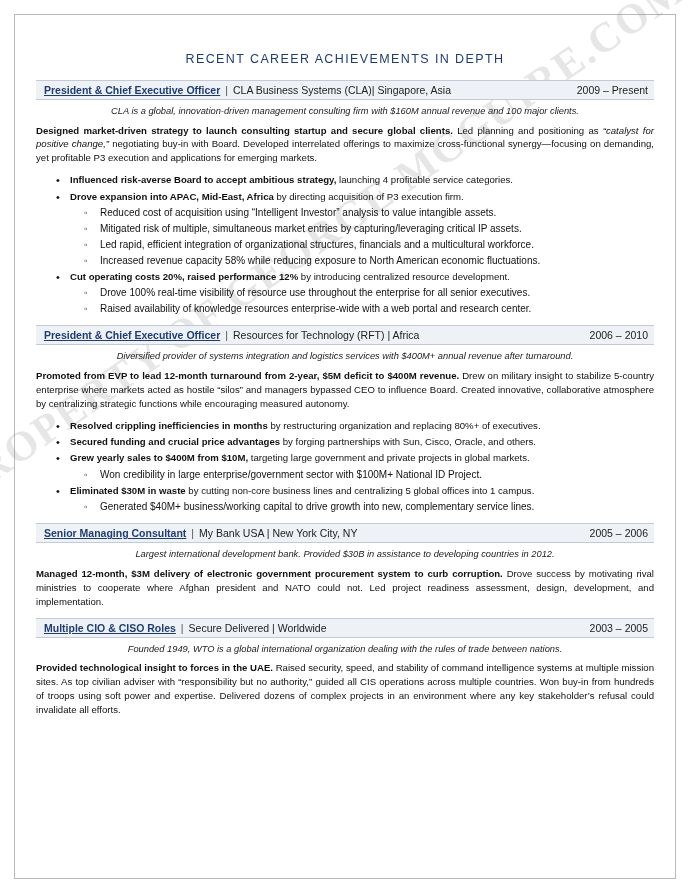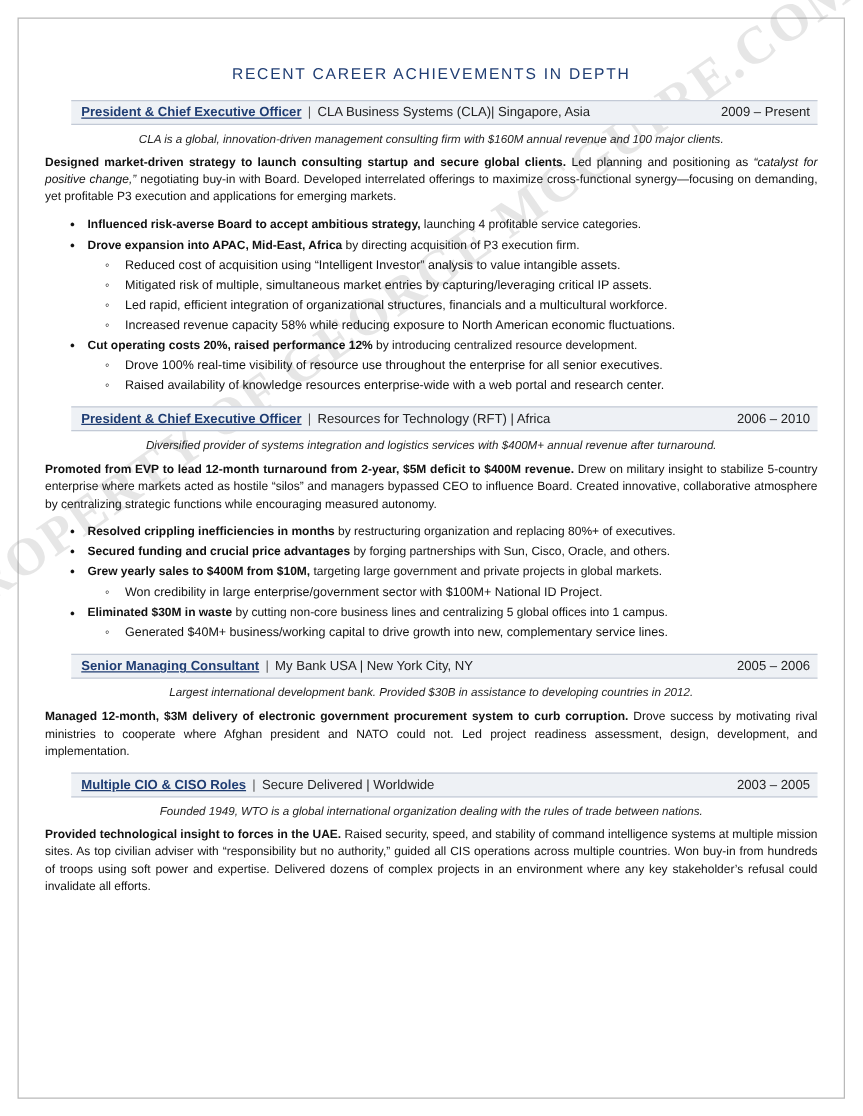--- a/index.html
+++ b/index.html
@@ -65,21 +65,20 @@
   }
   .job-header {
     background: #eef1f5;
     border-top: 1px solid #c3cad6;
     border-bottom: 1px solid #c3cad6;
     padding: 3px 6px 3px 8px;
     display: flex;
     align-items: flex-start;
     font-size: 10.5px;
     margin-top: 9px;
-    margin-left: 21px;
   }
   .job-header .role {
     color: #1f3d73;
     font-weight: bold;
     text-decoration: underline;
     white-space: nowrap;
   }
   .job-header .sep {
     color: #555;
     padding: 0 5px;

